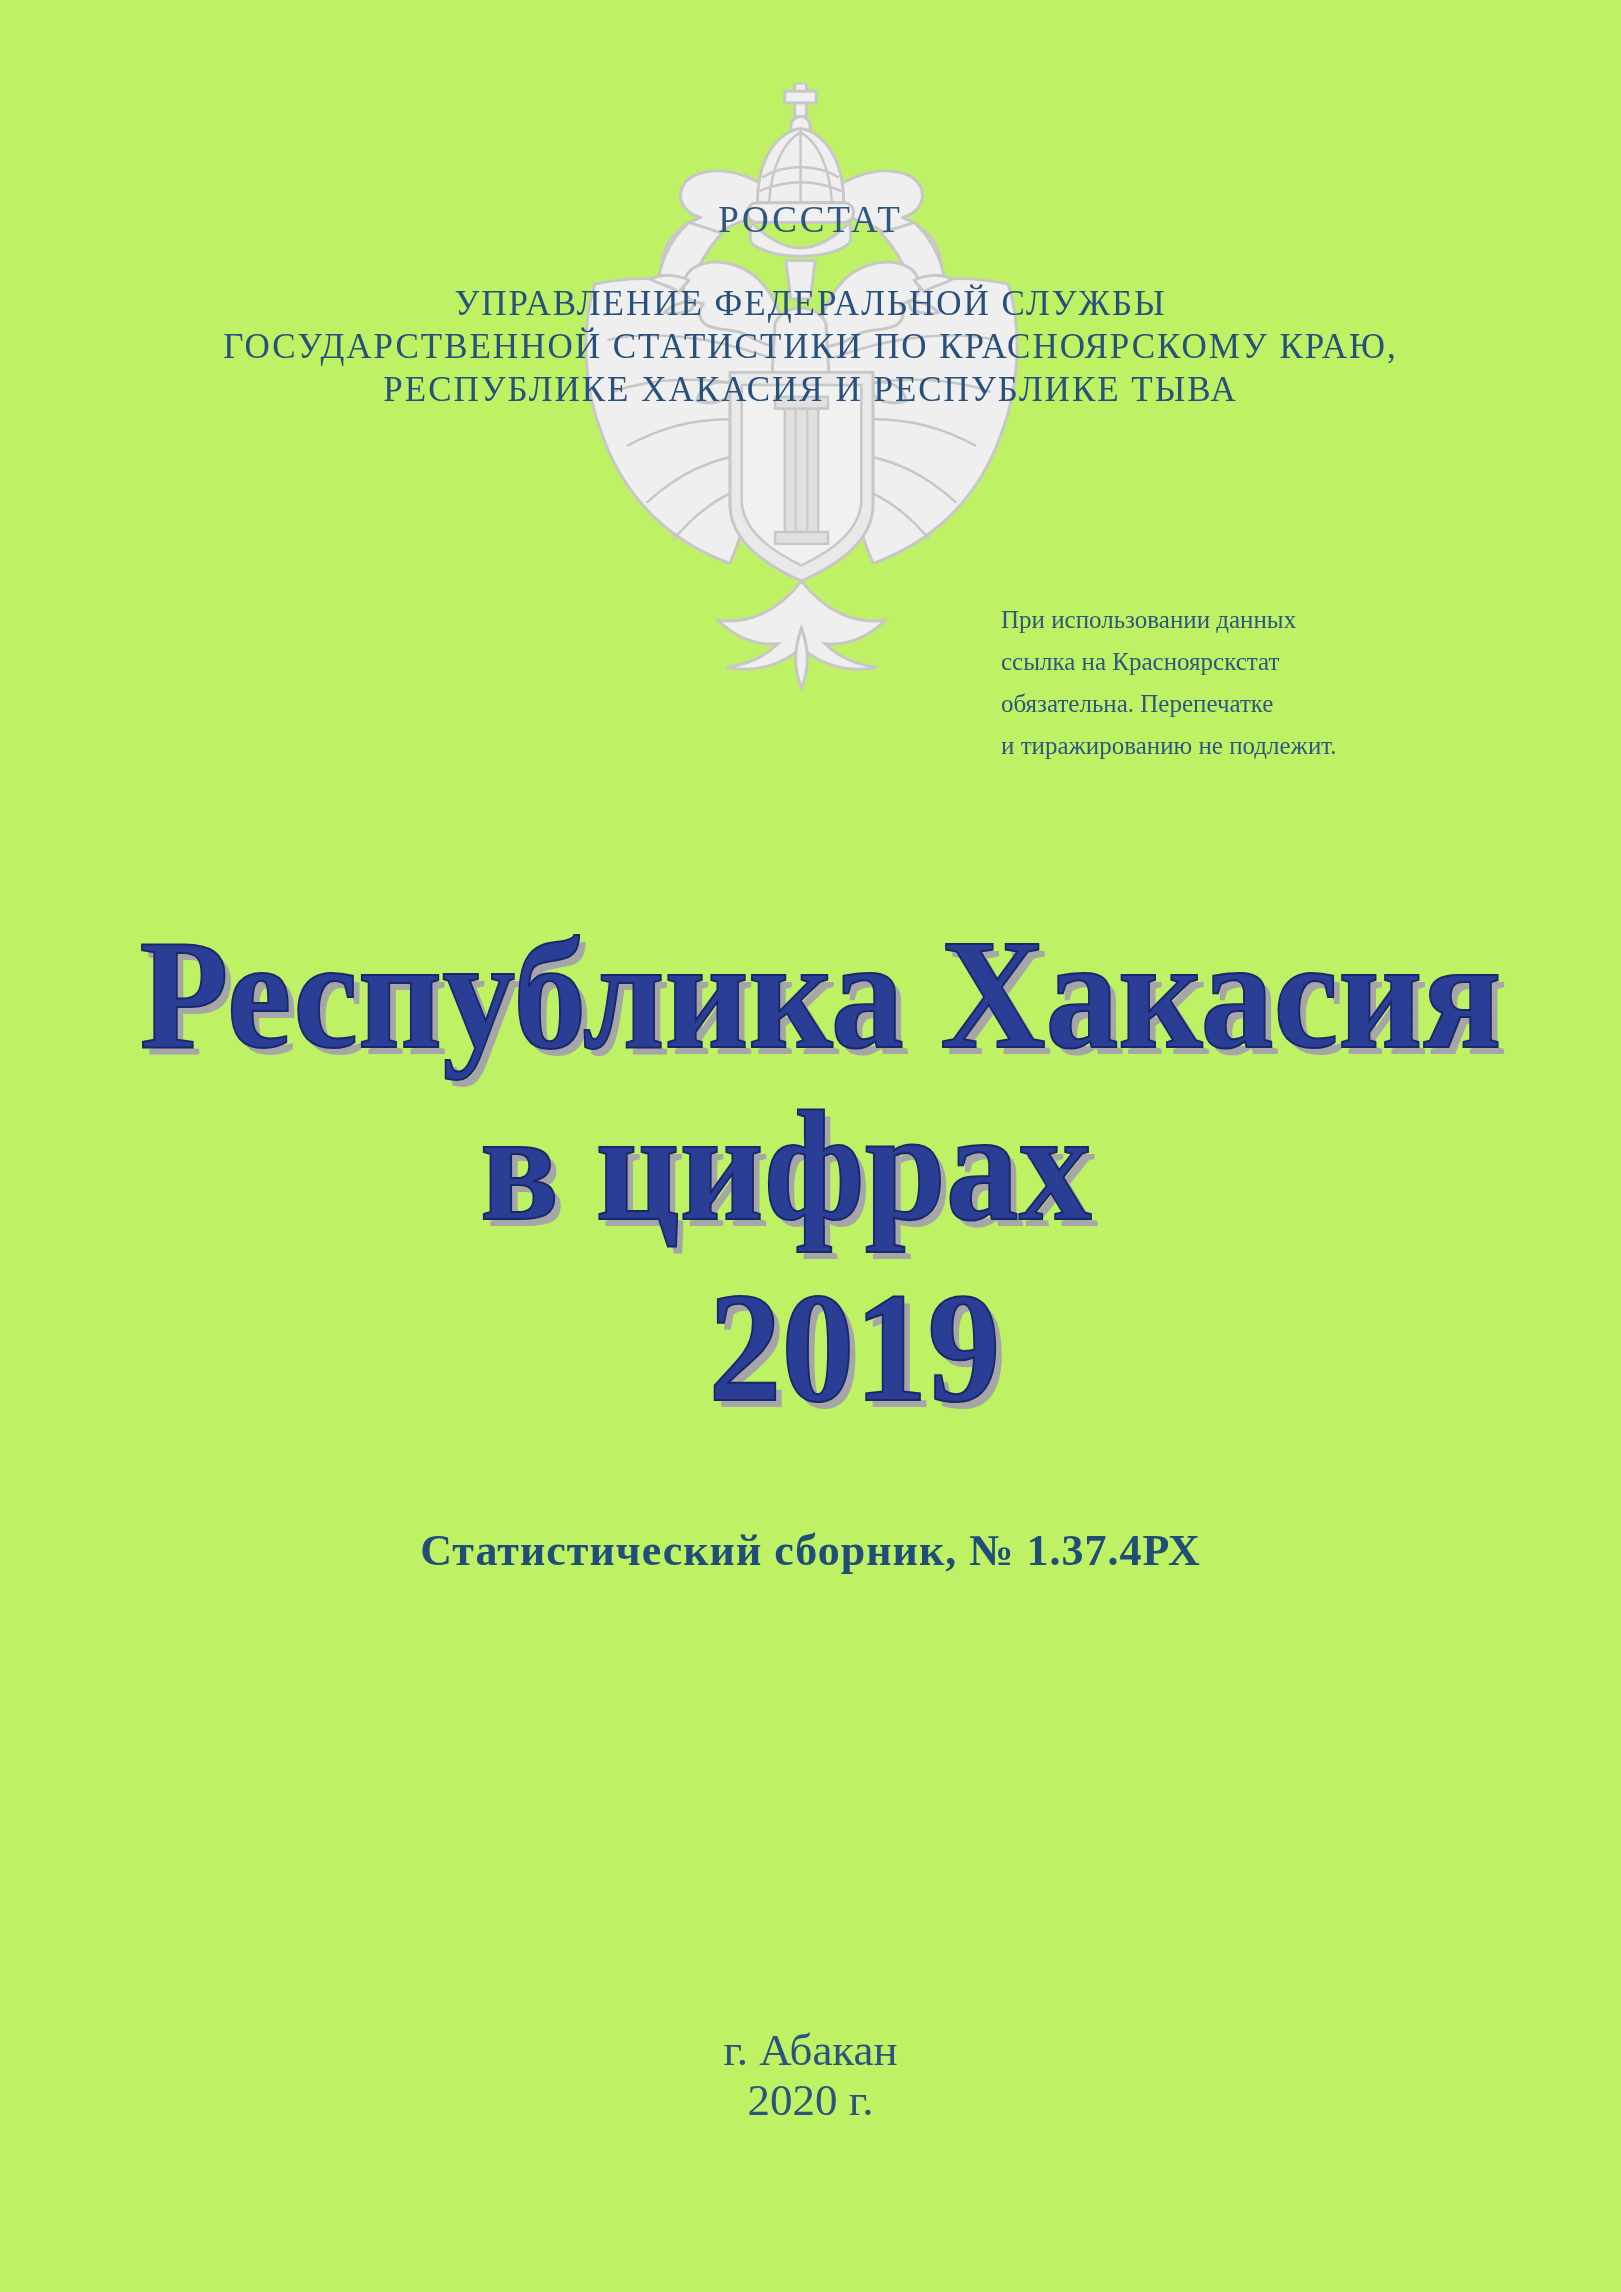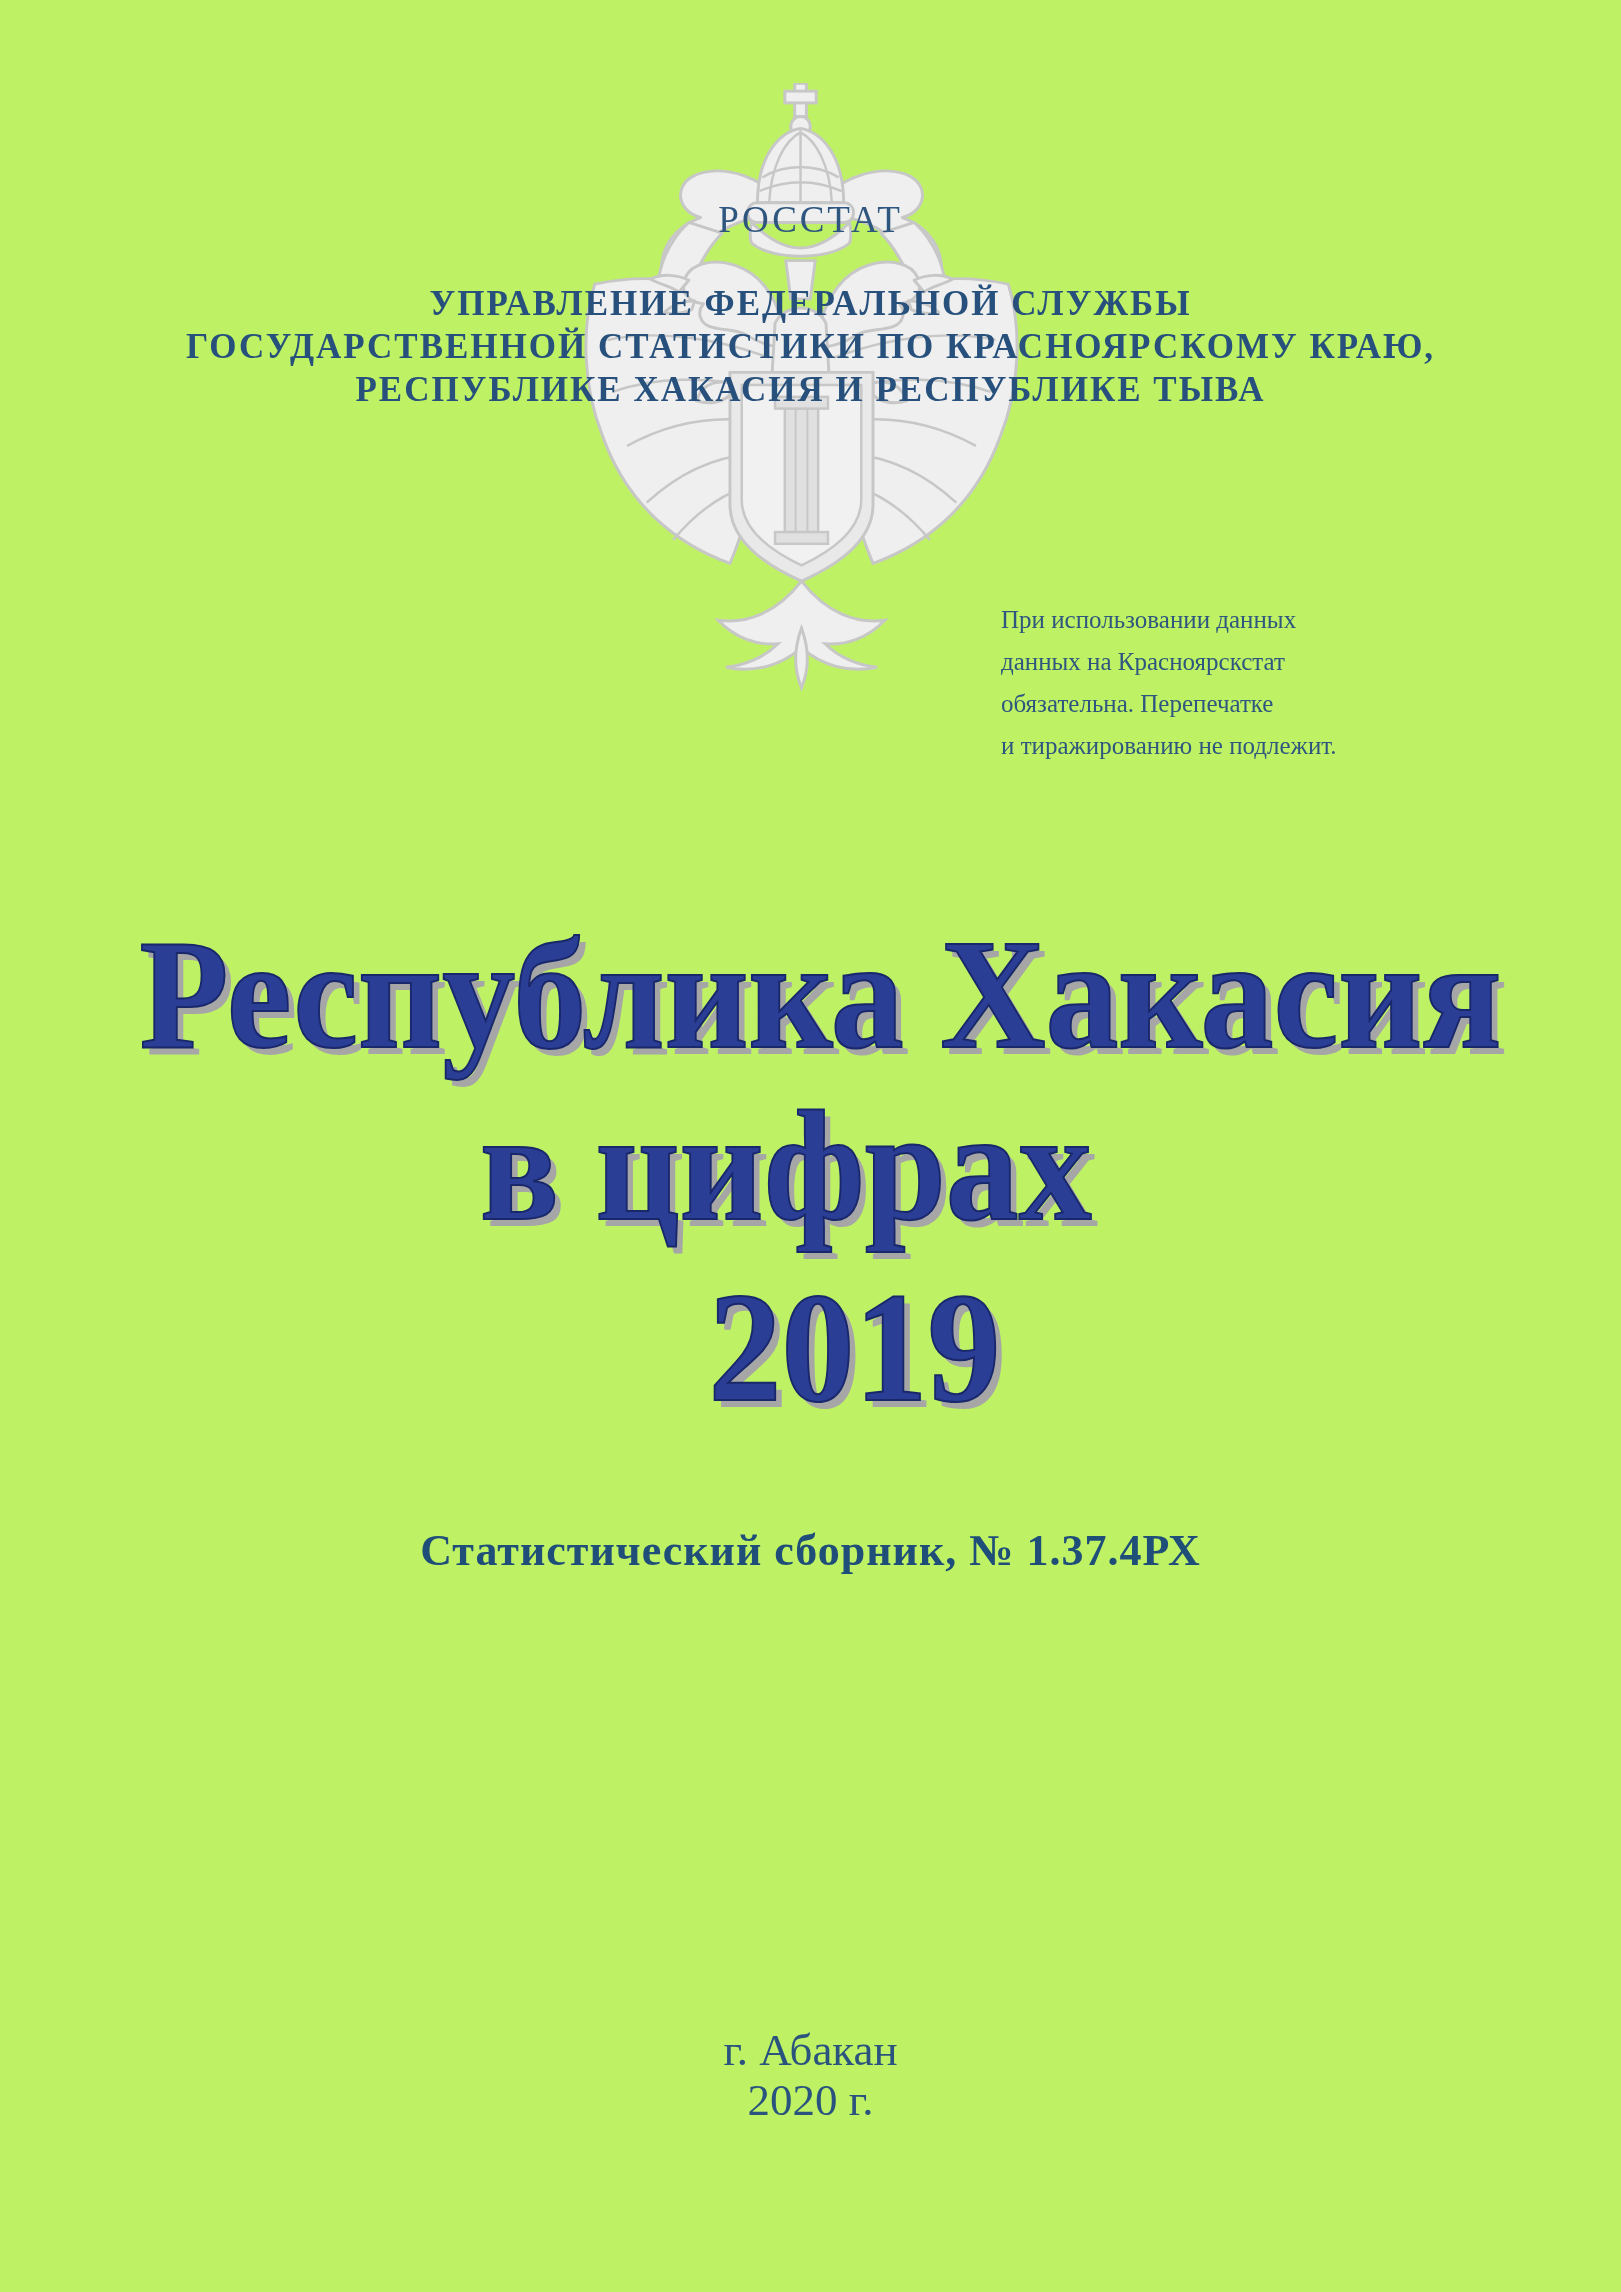--- a/index.html
+++ b/index.html
@@ -22,21 +22,21 @@
   .txt{position:absolute;left:0;width:100%;text-align:center;z-index:2;white-space:nowrap;}
   .rosstat{
     top:198px;
     font-size:37px;
     letter-spacing:2.9px;
     color:#2E567F;
   }
   .dept{
     top:282px;
     font-size:35px;
-    font-weight:bold;
+    font-weight:normal;
     line-height:43px;
     letter-spacing:2px;
     color:#27517C;
   }
   .note{
     position:absolute;
     left:1001px;top:599px;
     width:490px;
     font-size:25px;
     line-height:42px;
@@ -148,21 +148,21 @@
   <div class="txt rosstat">РОССТАТ</div>
 
   <div class="txt dept">
     <div>УПРАВЛЕНИЕ ФЕДЕРАЛЬНОЙ СЛУЖБЫ</div>
     <div>ГОСУДАРСТВЕННОЙ СТАТИСТИКИ ПО КРАСНОЯРСКОМУ КРАЮ,</div>
     <div>РЕСПУБЛИКЕ ХАКАСИЯ И РЕСПУБЛИКЕ ТЫВА</div>
   </div>
 
   <div class="note">
     <div>При использовании данных</div>
-    <div>данных на Красноярскстат</div>
+    <div>ссылка на Красноярскстат</div>
     <div>обязательна. Перепечатке</div>
     <div>и тиражированию не подлежит.</div>
   </div>
 
   <div class="title-line t1">
     <span>Республика Хакасия</span>
   </div>
   <div class="title-line t2">
     <span>в цифрах</span>
   </div>

